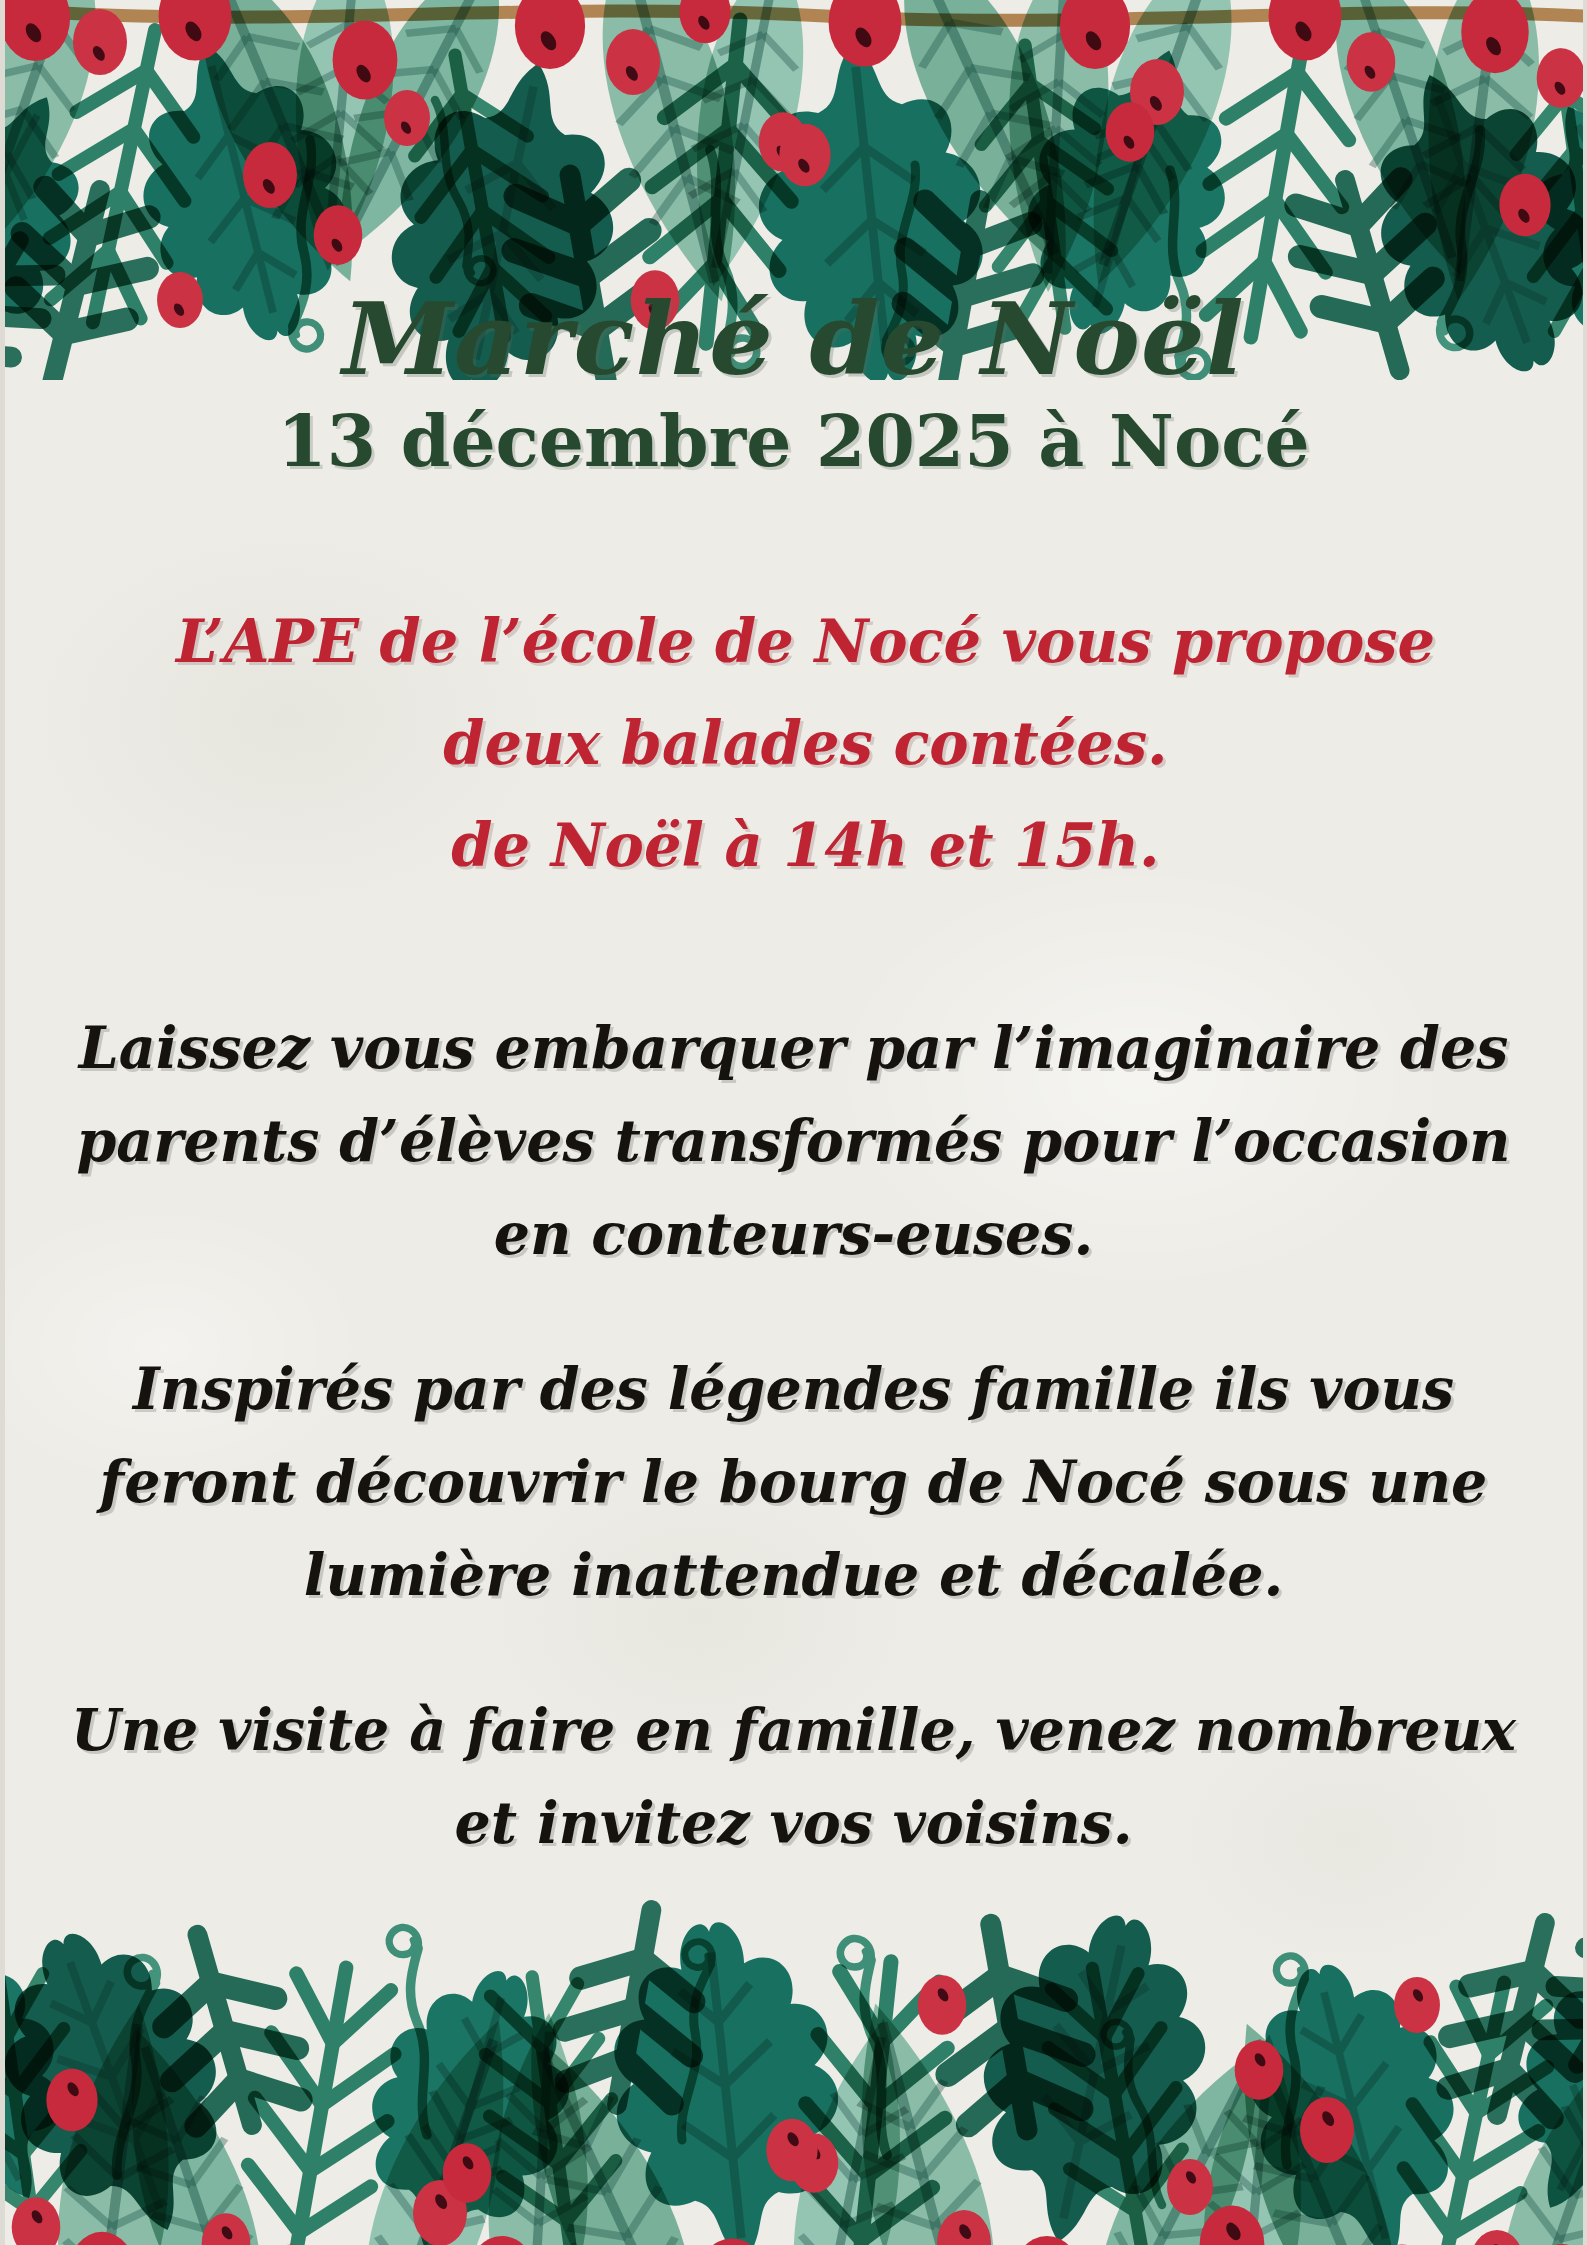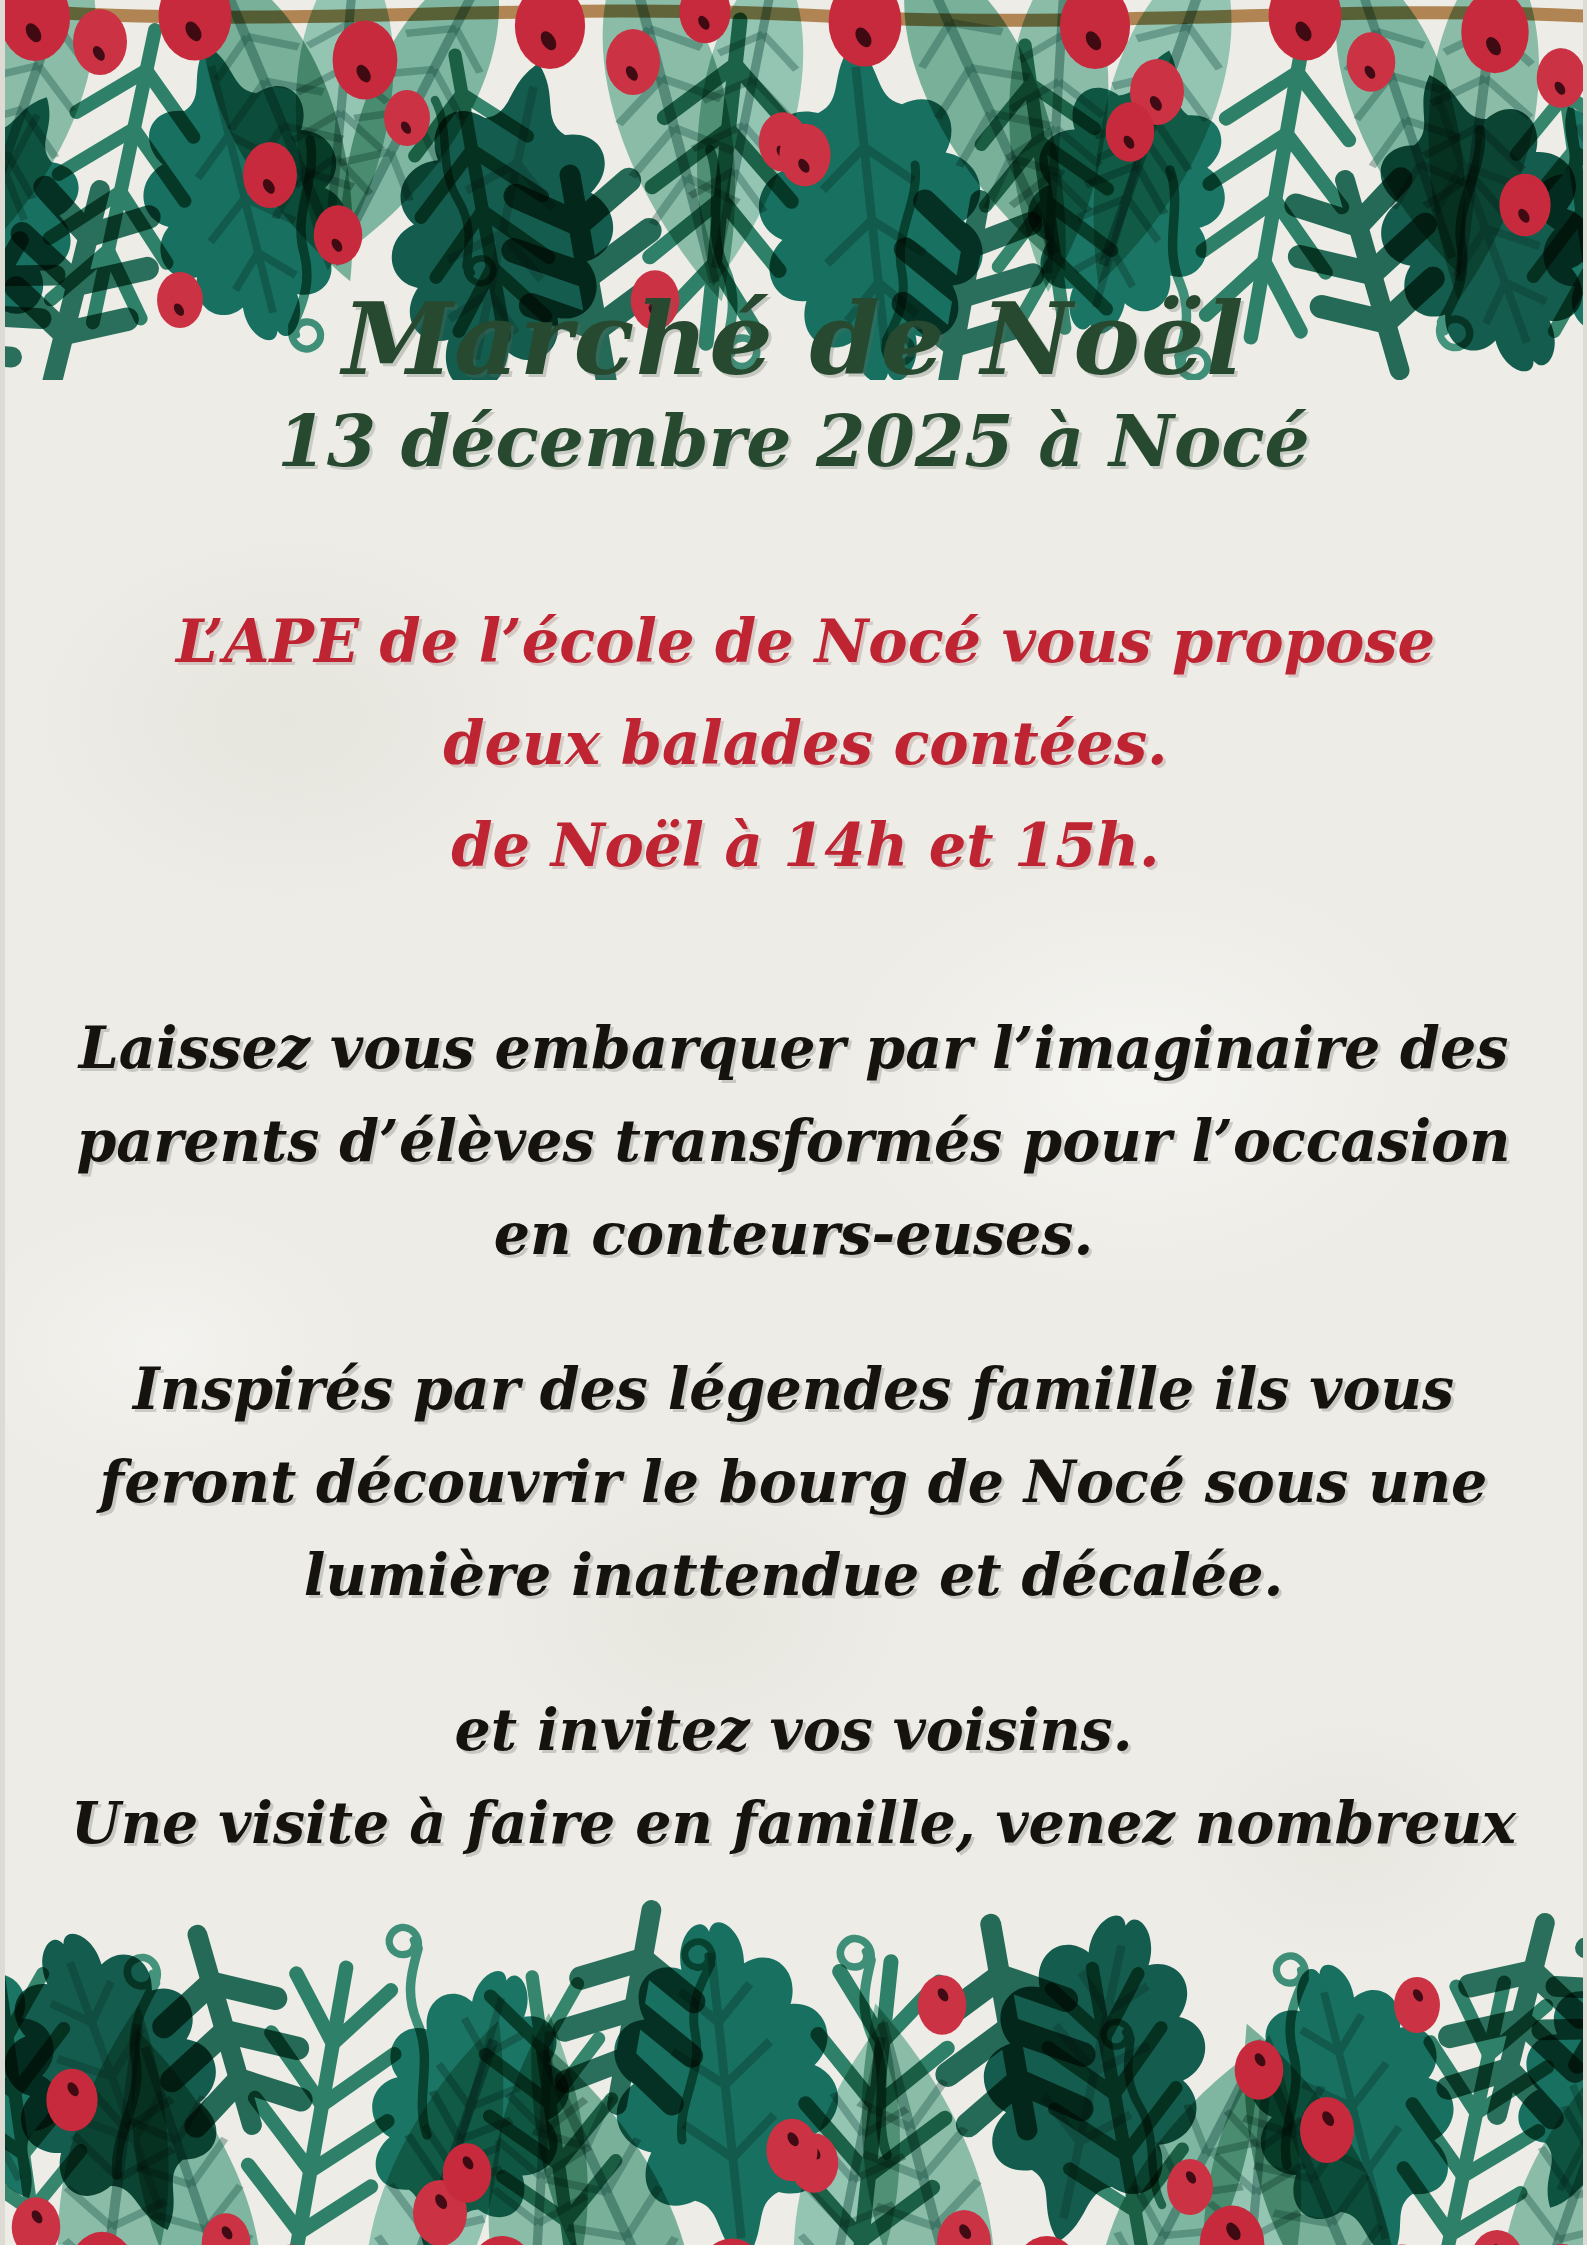--- a/index.html
+++ b/index.html
@@ -23,21 +23,21 @@
   .wc{mix-blend-mode:multiply;}
   .content{position:relative;z-index:2;text-align:center;}
   .title{
     margin:288px 0 0 0;
     font-size:100px;line-height:1.02;font-style:italic;font-weight:700;
     color:#27492f;letter-spacing:1px;
     text-shadow:3px 3px 0 rgba(95,108,98,0.28);
   }
   .subtitle{
     margin:14px 0 0 0;
-    font-size:71px;line-height:1.05;font-style:italic;font-weight:700;
+    font-size:71px;line-height:1.05;font-weight:700;
     color:#27492f;
     text-shadow:3px 3px 0 rgba(95,108,98,0.25);
   }
   .intro{margin-top:112px;}
   .intro .line{
     font-size:59px;line-height:102px;font-style:italic;font-weight:700;
     color:#bf2433;
     text-shadow:3px 3px 0 rgba(140,96,96,0.25);
     margin-left:24px;
   }
@@ -178,22 +178,22 @@
       <div class="line">en conteurs-euses.</div>
     </section>
 
     <section class="para para-2">
       <div class="line">Inspirés par des légendes famille ils vous</div>
       <div class="line">feront découvrir le bourg de Nocé sous une</div>
       <div class="line">lumière inattendue et décalée.</div>
     </section>
 
     <section class="para para-3">
+      <div class="line">Une visite à faire en famille, venez nombreux</div>
       <div class="line">et invitez vos voisins.</div>
-      <div class="line">Une visite à faire en famille, venez nombreux</div>
     </section>
   </div>
 
   <svg class="garland garland-bottom" viewBox="0 0 1587 380" xmlns="http://www.w3.org/2000/svg">
     <use href="#garland" transform="translate(1587,440) scale(-1,-1)"></use>
   </svg>
 
 </main>
 
 </body></html>

